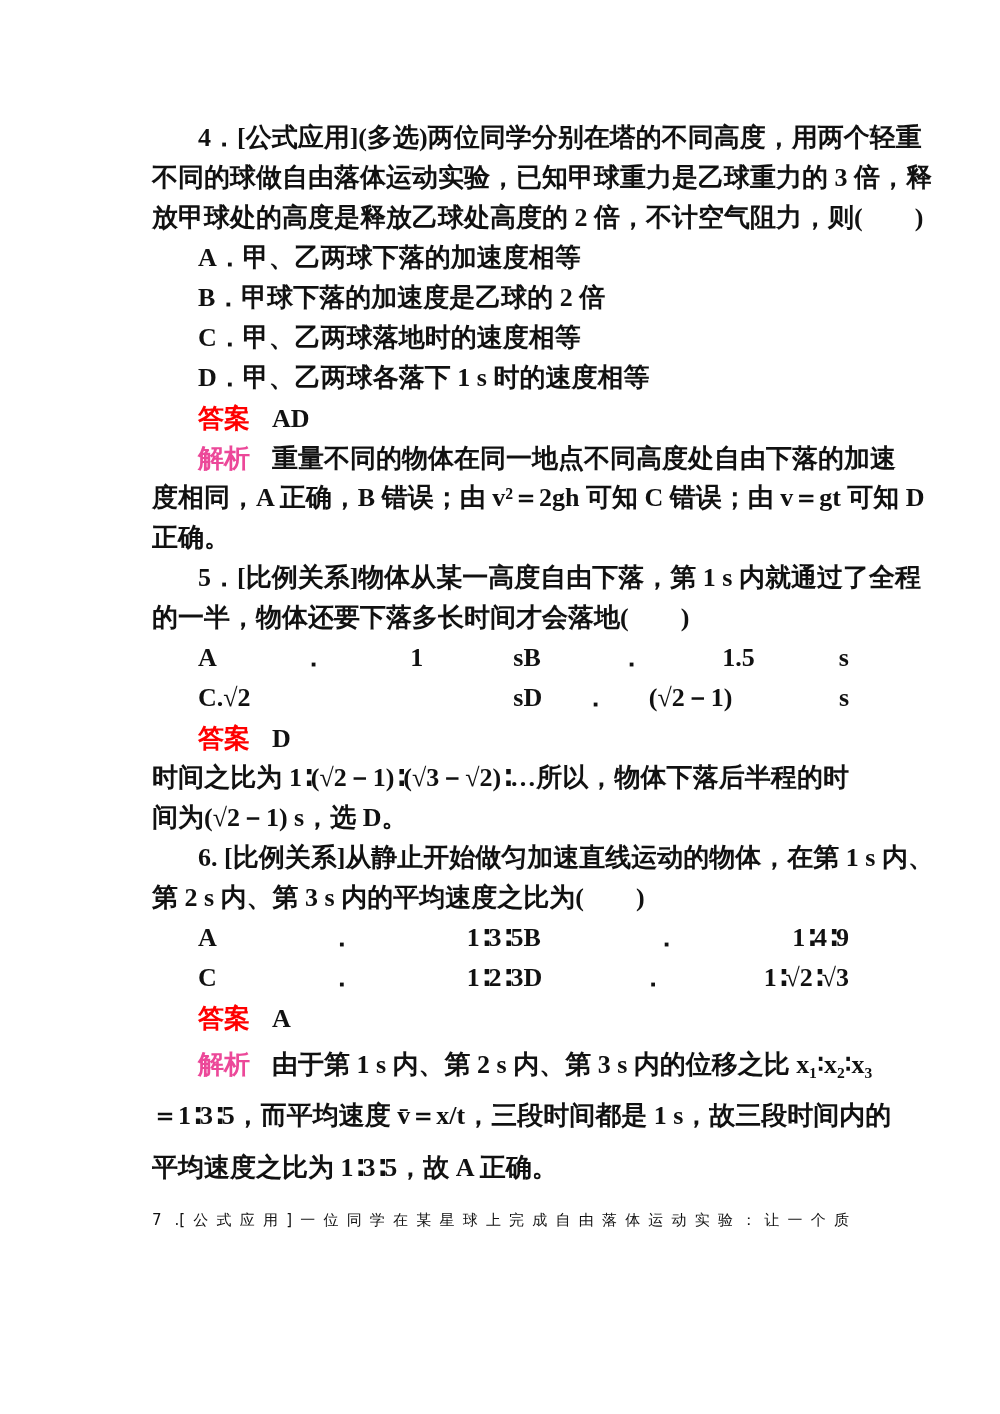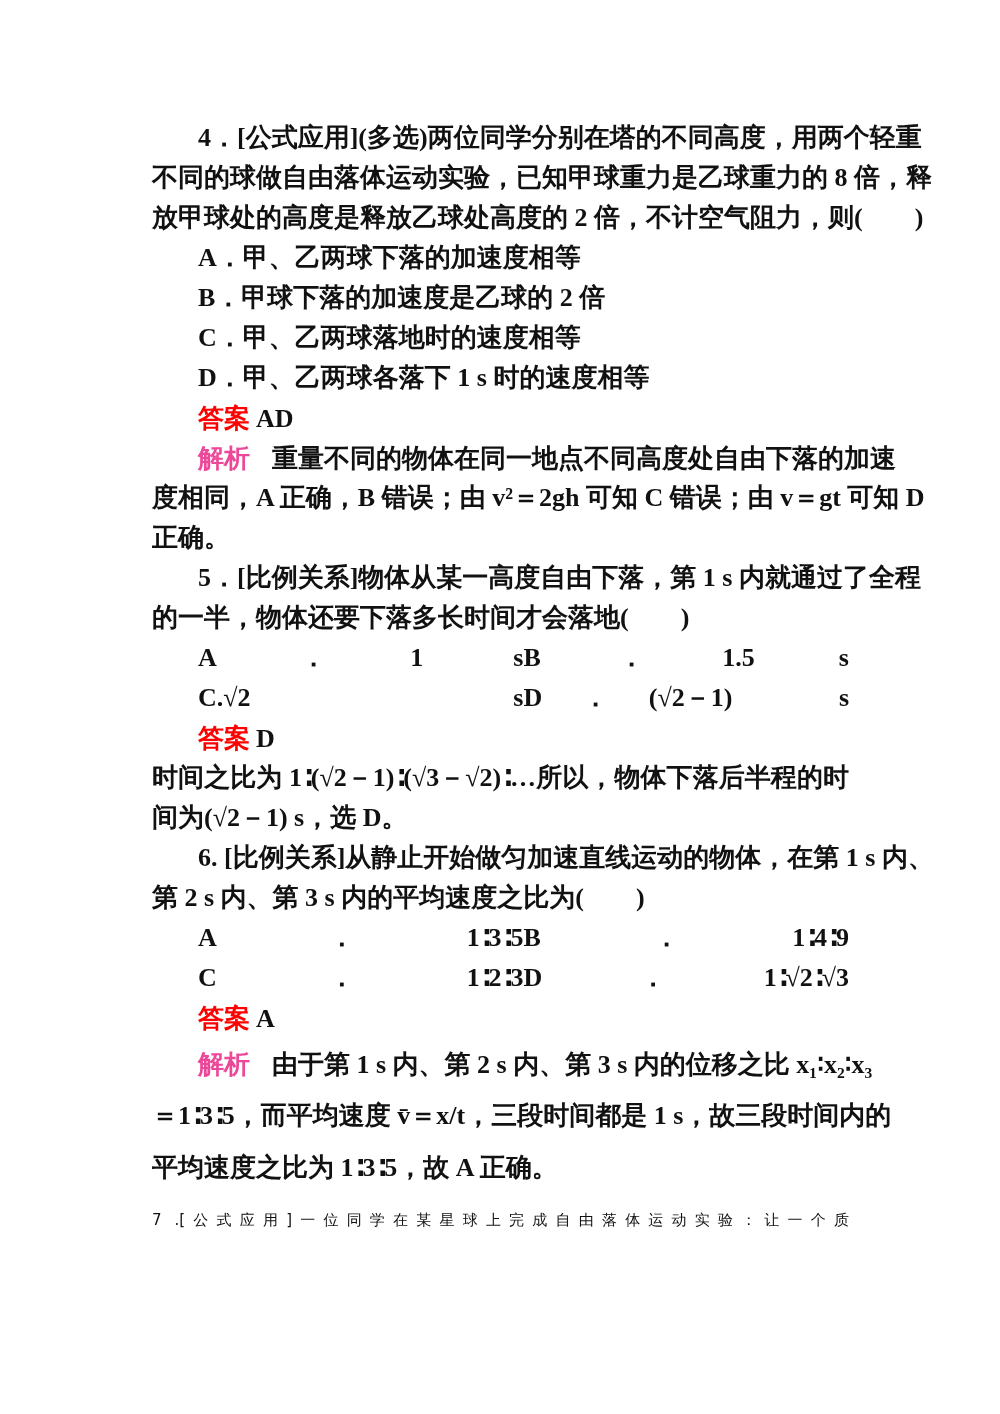--- a/index.html
+++ b/index.html
@@ -3,35 +3,35 @@
 <meta charset="utf-8">
 <style>
   html, body { margin:0; padding:0; background:#ffffff; }
   body { width:1000px; height:1414px; position:relative; overflow:hidden;
          font-family: "Liberation Serif", "DejaVu Serif", serif; color:#111; }
   .page { position:absolute; left:152px; top:118px; width:697px; }
   .line { height:40px; line-height:40px; font-size:26px; font-weight:bold; white-space:nowrap;
           text-align:justify; text-align-last:justify; }
   .line.last { text-align-last:left; }
   .indent { padding-left:46px; }
-  .ans-label { color:#ff0000; font-family:"DejaVu Sans", sans-serif; font-weight:bold; margin-right:6px; }
+  .ans-label { color:#ff0000; font-family:"DejaVu Sans", sans-serif; font-weight:bold; margin-right:22px; }
   .exp-label { color:#ec4899; font-family:"DejaVu Sans", sans-serif; font-weight:bold; margin-right:22px; }
   .opts2 { display:flex;justify-content:center; }
   .opts2 .col { width:340px; }
   .q7 { font-family:"DejaVu Sans", sans-serif; font-weight:normal; font-size:15px; }
   .tall { height:52px; line-height:52px; }
 </style>
 </head>
 <body>
 
 <div class="page">
 
   <div>
     <div class="line indent">4．[公式应用](多选)两位同学分别在塔的不同高度，用两个轻重</div>
-    <div class="line">不同的球做自由落体运动实验，已知甲球重力是乙球重力的 8 倍，释</div>
+    <div class="line">不同的球做自由落体运动实验，已知甲球重力是乙球重力的 3 倍，释</div>
     <div class="line">放甲球处的高度是释放乙球处高度的 2 倍，不计空气阻力，则(　　)</div>
     <div class="line indent last">A．甲、乙两球下落的加速度相等</div>
     <div class="line indent last">B．甲球下落的加速度是乙球的 2 倍</div>
     <div class="line indent last">C．甲、乙两球落地时的速度相等</div>
     <div class="line indent last">D．甲、乙两球各落下 1 s 时的速度相等</div>
     <div class="line indent last">
       <span class="ans-label">答案</span><span>AD</span>
     </div>
     <div class="line indent">
       <span class="exp-label">解析</span><span>重量不同的物体在同一地点不同高度处自由下落的加速</span>

